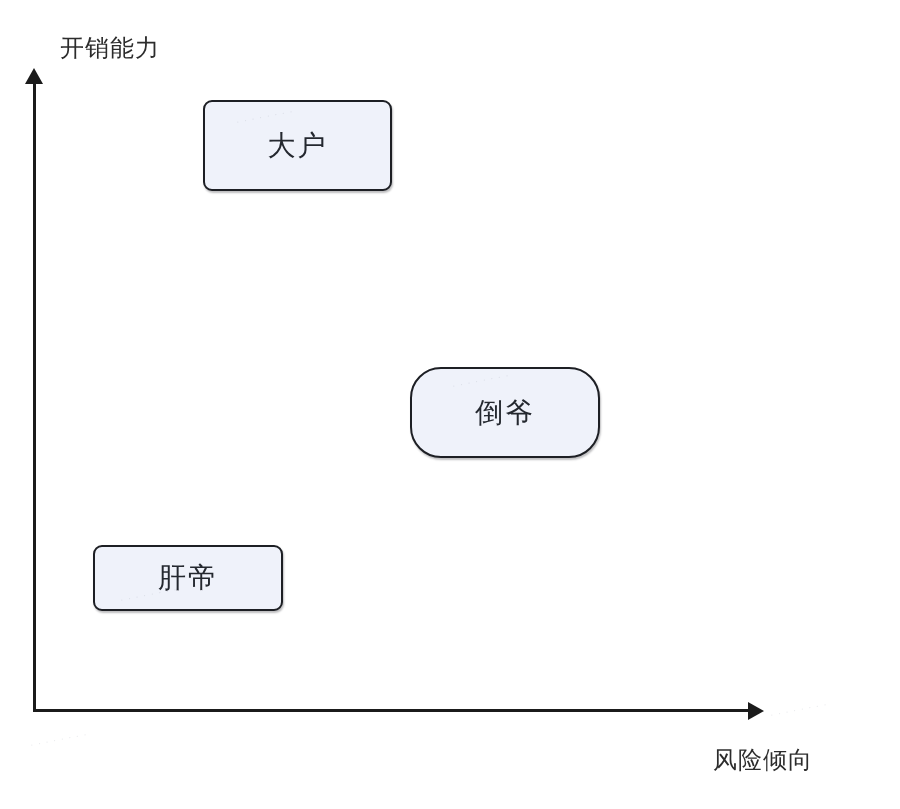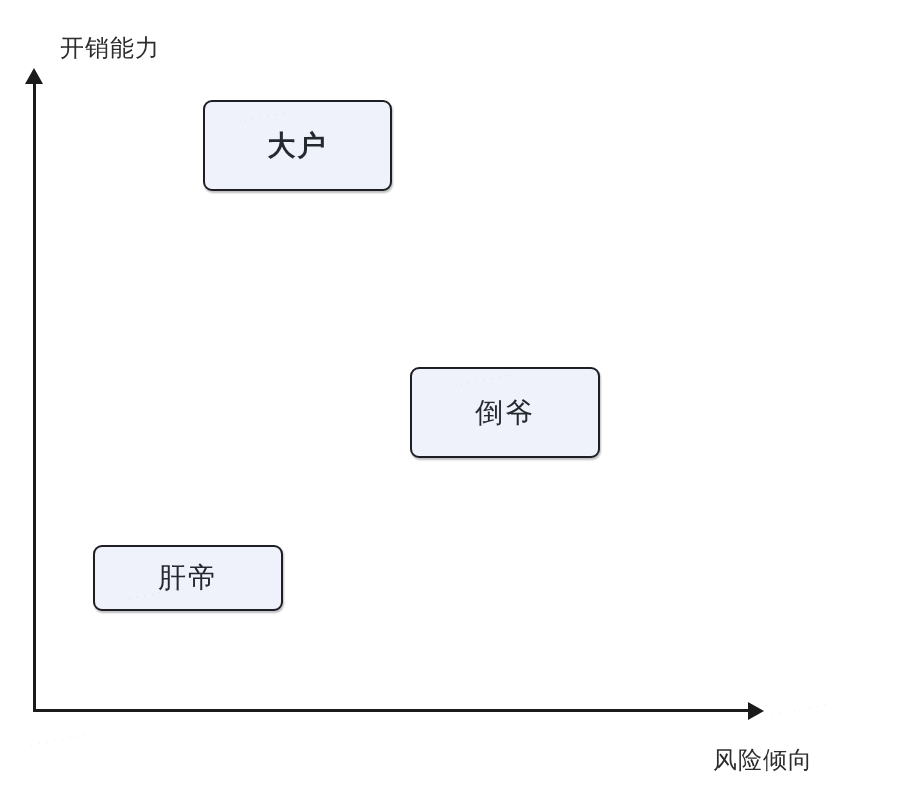--- a/index.html
+++ b/index.html
@@ -111,24 +111,24 @@
   <div class="arrow-head" id="y-axis-arrow"></div>
 
   <div class="axis-line" id="x-axis-line"></div>
   <div class="arrow-head" id="x-axis-arrow"></div>
 
   <div class="axis-label" id="y-axis-label">开销能力</div>
 
   <div class="axis-label" id="x-axis-label">风险倾向</div>
 
   <div id="nodes-layer">
-      <div class="node-box" id="node-dahu" style="left: 203px; top: 100px; width: 189px; height: 91px; background: rgb(239, 242, 250); font-weight: bold;">
+      <div class="node-box" id="node-dahu" style="left: 203px; top: 100px; width: 189px; height: 91px; background: rgb(239, 242, 250);">
         <span class="node-label">大户</span>
       </div>
-      <div class="node-box" id="node-daoye" style="left: 410px; top: 367px; width: 190px; height: 91px; background: rgb(239, 242, 250);">
+      <div class="node-box" id="node-daoye" style="left: 410px; top: 367px; width: 190px; height: 91px; background: rgb(239, 242, 250); border-radius: 31px;">
         <span class="node-label">倒爷</span>
       </div>
       <div class="node-box" id="node-gandi" style="left: 93px; top: 545px; width: 190px; height: 66px; background: rgb(239, 242, 250);">
         <span class="node-label">肝帝</span>
       </div>
     </div>
 
   <div id="watermark-layer">
       <div class="watermark" style="left: 236px; top: 112px;">· · · · · · · ·</div>
       <div class="watermark" style="left: 452px; top: 376px;">· · · · · · · ·</div>

